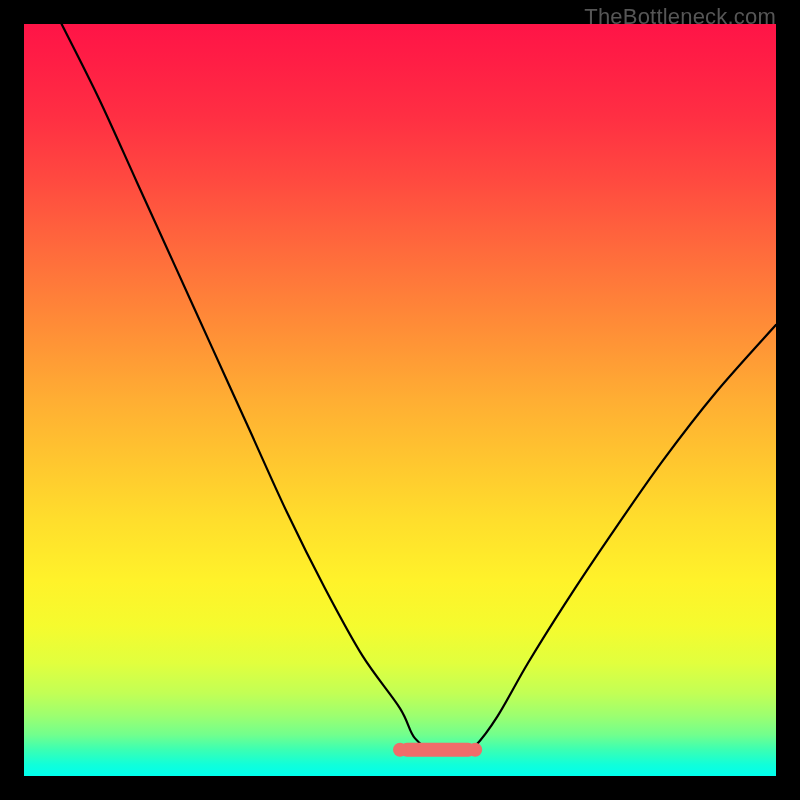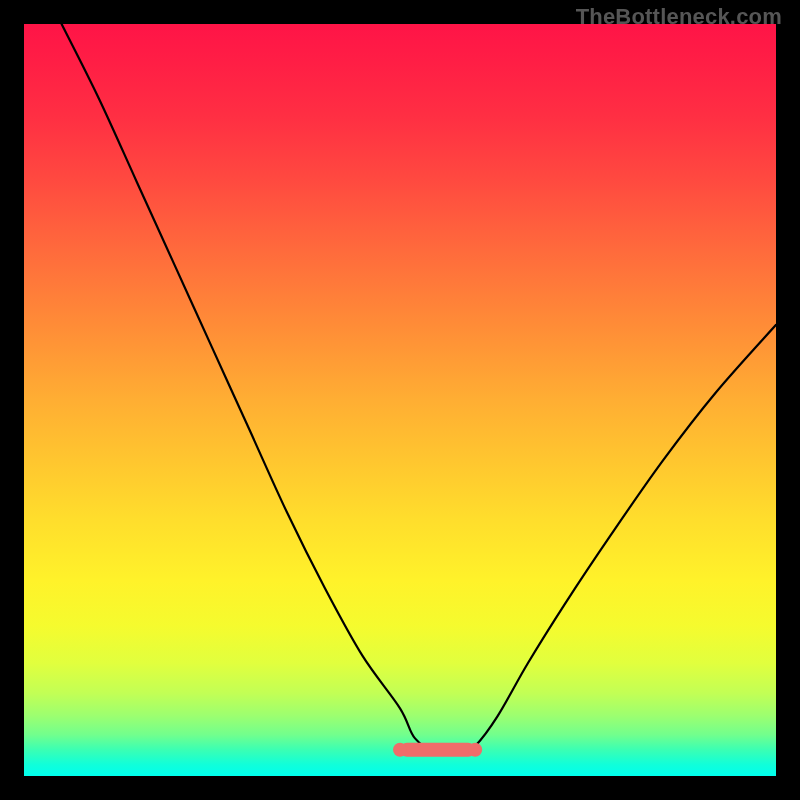--- a/index.html
+++ b/index.html
@@ -12,24 +12,24 @@
   }
   .frame {
     position: relative;
     width: 800px;
     height: 800px;
     background: #000;
   }
   .watermark {
     position: absolute;
     top: 4px;
-    right: 18px;
+    right: 24px;
     font-family: Arial, Helvetica, sans-serif;
     font-size: 22px;
-    font-weight: 700;
+    font-weight: 400;
     color: #565656;
     letter-spacing: 0.2px;
   }
   .plot {
     position: absolute;
     left: 24px;
     top: 24px;
     width: 752px;
     height: 752px;
   }

